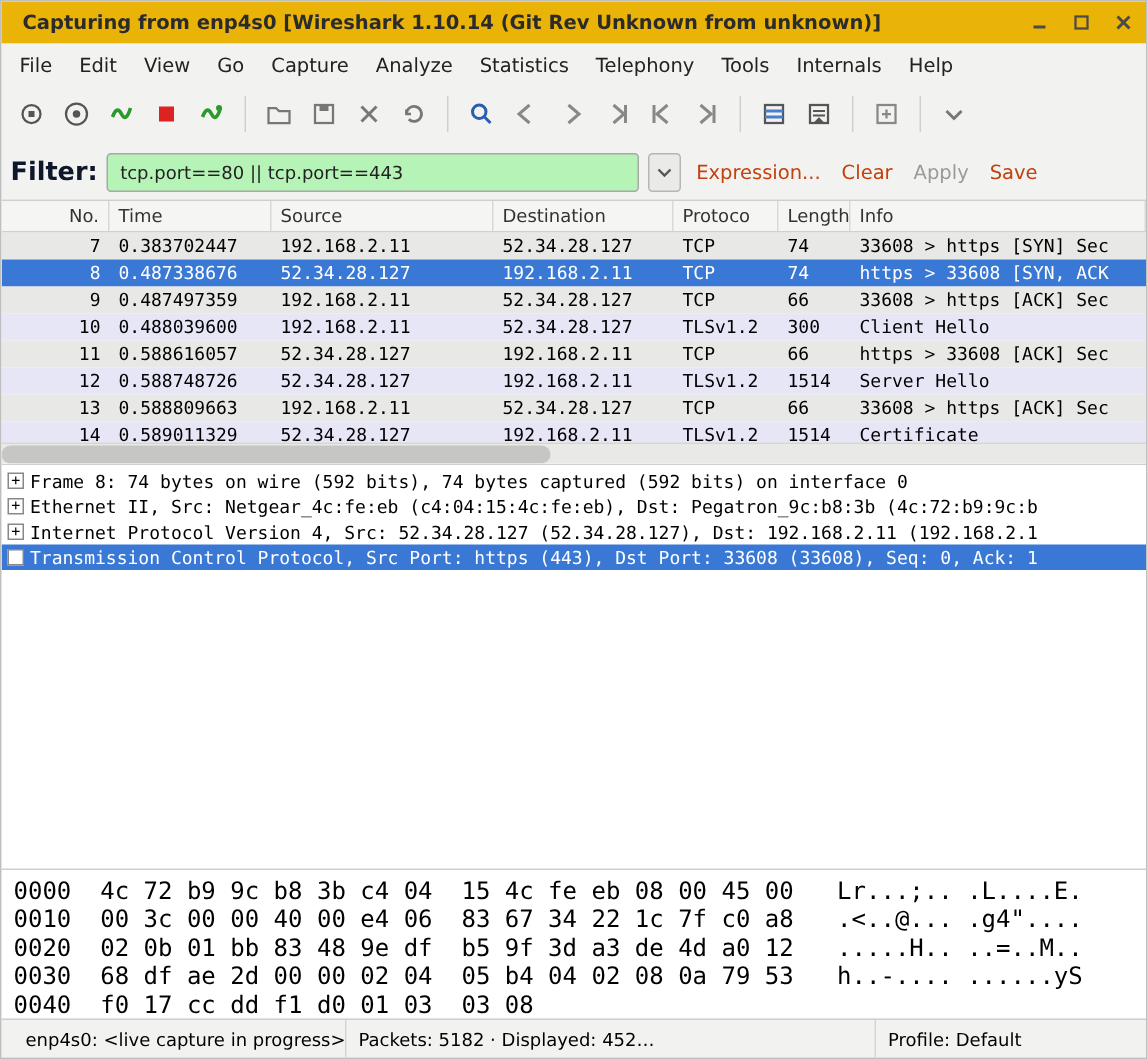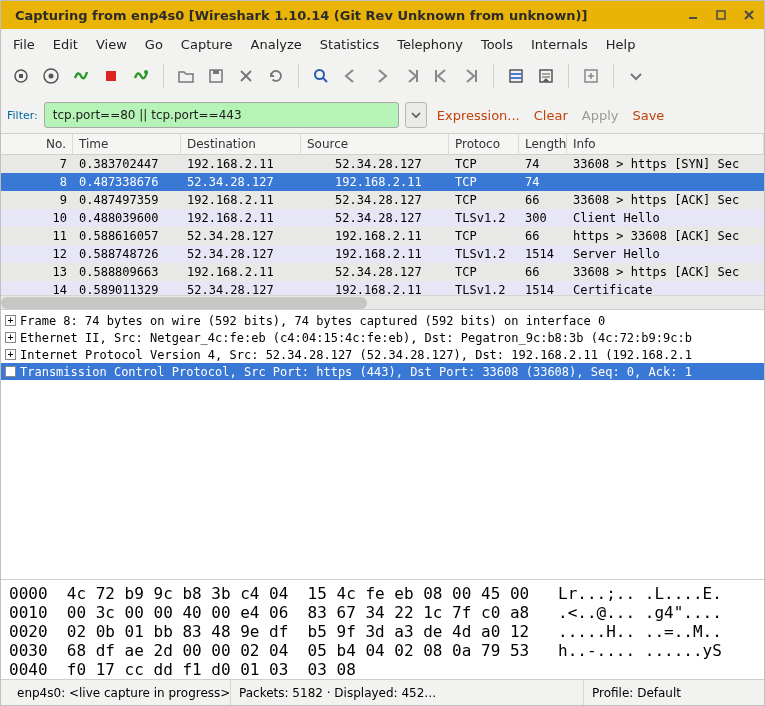--- a/index.html
+++ b/index.html
@@ -64,21 +64,21 @@
     margin: 0 6px;
   }
   .filterbar {
     height: 36px;
     display: flex;
     align-items: center;
     padding: 0 6px;
     gap: 6px;
     background: #f2f2f0;
   }
-  .filterbar .lbl { font-size: 11px; color: #0369a1; }
+  .filterbar .lbl { font-size: 17px; color: #0f172a; font-weight: bold; }
   .filter-input {
     flex: 0 0 355px;
     height: 26px;
     background: #b6f3b6;
     border: 1px solid #a8a8a6;
     border-radius: 3px;
     padding: 0 8px;
     font-size: 12px;
     font-family: inherit;
     color: #222;
@@ -384,22 +384,22 @@
   <span class="link">Expression...</span>
   <span class="link">Clear</span>
   <span class="link disabled">Apply</span>
   <span class="link">Save</span>
 </div>
 
 <div class="pane packet-pane">
   <div class="col-headers">
     <div class="ch c-no">No.</div>
     <div class="ch c-time">Time</div>
+    <div class="ch c-src">Source</div>
     <div class="ch c-dst">Destination</div>
-    <div class="ch c-src">Source</div>
     <div class="ch c-proto">Protoco</div>
     <div class="ch c-len">Length</div>
     <div class="ch c-info">Info</div>
   </div>
   <div class="rows" id="packet-rows">
       <div class="row tcp">
         <span class="cell c-no">7</span>
         <span class="cell c-time">0.383702447</span>
         <span class="cell c-src">192.168.2.11</span>
         <span class="cell c-dst">52.34.28.127</span>
@@ -407,20 +407,21 @@
         <span class="cell c-len">74</span>
         <span class="cell c-info">33608 &gt; https [SYN] Sec</span>
       </div>
       <div class="row sel">
         <span class="cell c-no">8</span>
         <span class="cell c-time">0.487338676</span>
         <span class="cell c-src">52.34.28.127</span>
         <span class="cell c-dst">192.168.2.11</span>
         <span class="cell c-proto">TCP</span>
         <span class="cell c-len">74</span>
+        <span class="cell c-info">https &gt; 33608 [SYN, ACK</span>
       </div>
       <div class="row tcp">
         <span class="cell c-no">9</span>
         <span class="cell c-time">0.487497359</span>
         <span class="cell c-src">192.168.2.11</span>
         <span class="cell c-dst">52.34.28.127</span>
         <span class="cell c-proto">TCP</span>
         <span class="cell c-len">66</span>
         <span class="cell c-info">33608 &gt; https [ACK] Sec</span>
       </div>

